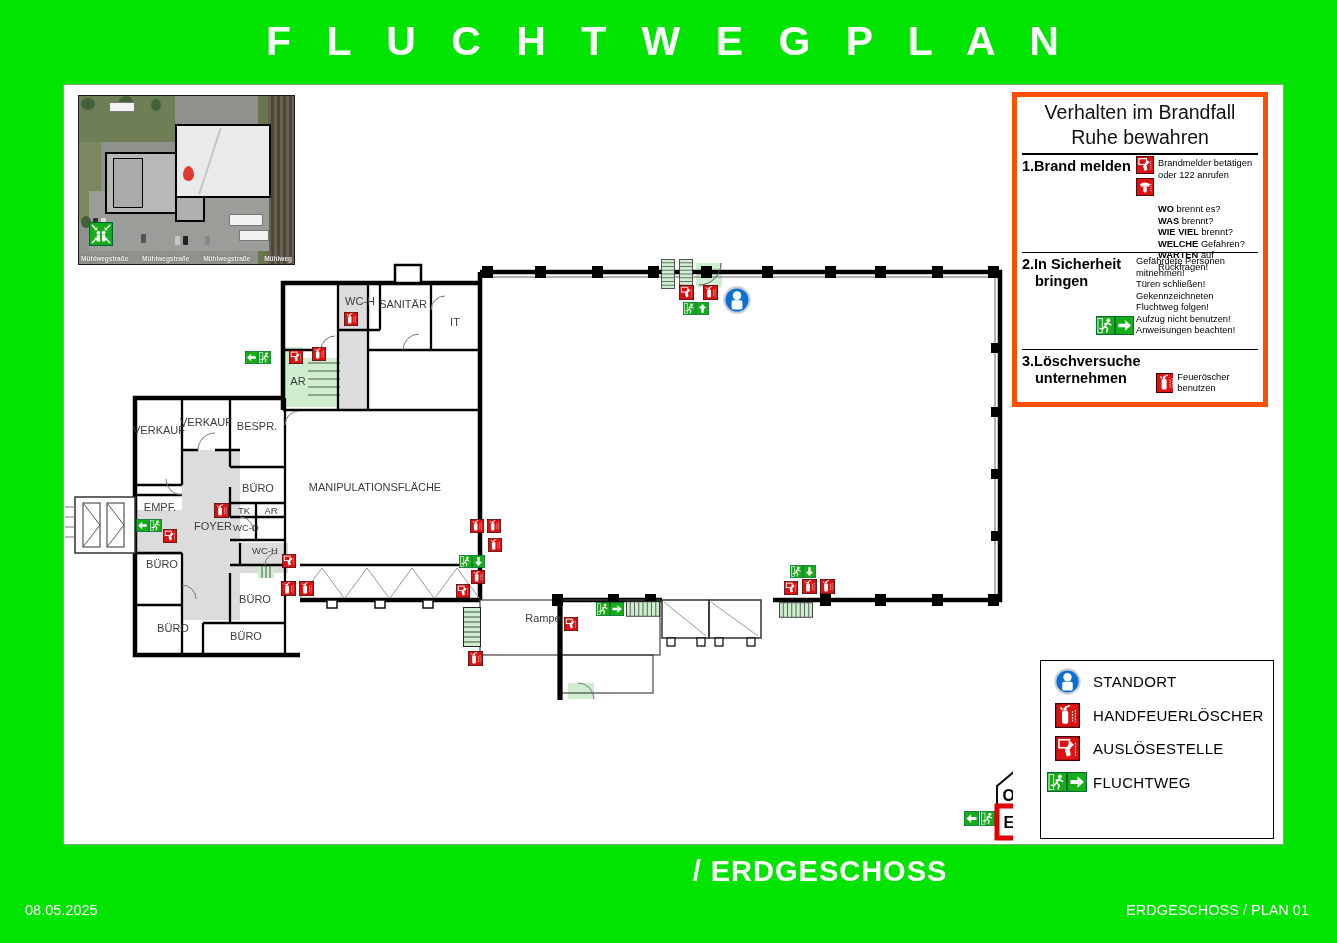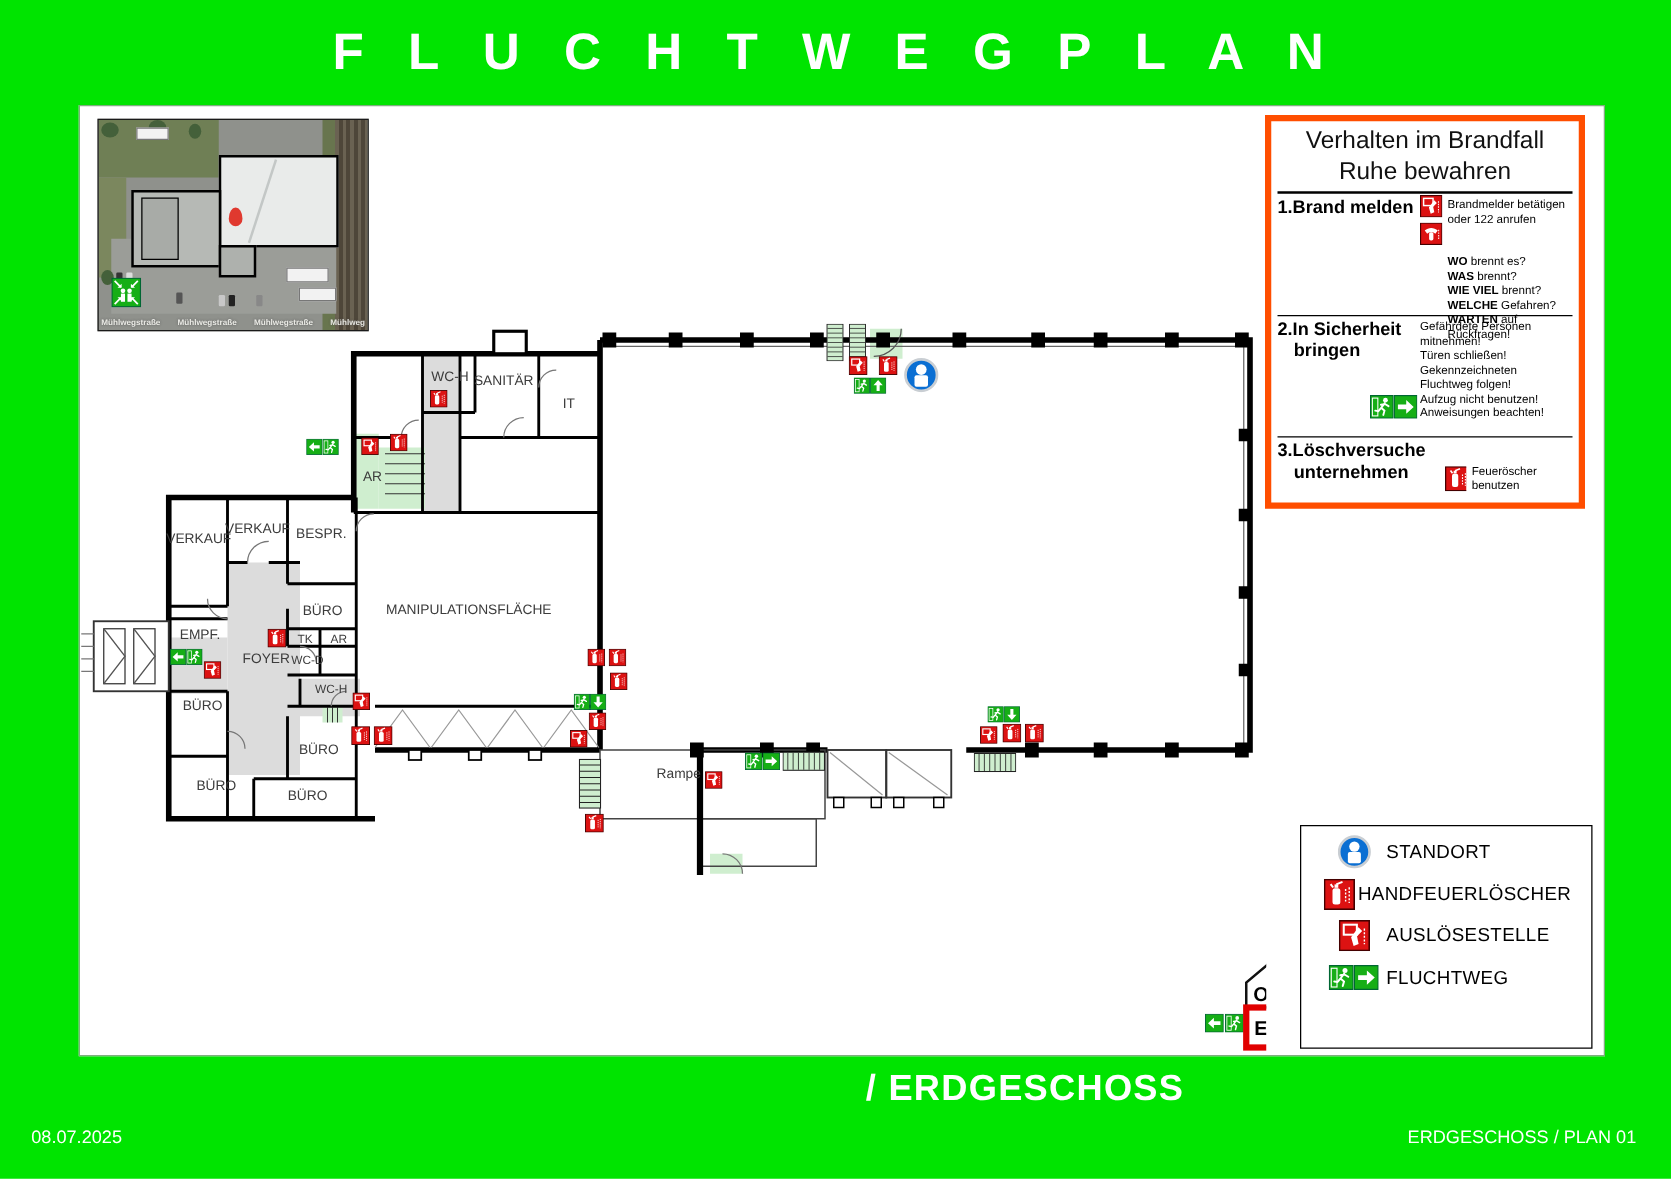--- a/index.html
+++ b/index.html
@@ -70,21 +70,21 @@
   .bf-left  { width:114px; font-size:14.5px; font-weight:bold; color:#000; line-height:17px; padding-top:2px; }
   .bf-left .indent { padding-left:13px; display:block; }
   .bf-right { flex:1; font-size:9.3px; line-height:11.5px; color:#000; }
   .bf-iconrow { display:flex; }
   .bf-iconstack { width:22px; }
   .bf-q b { font-weight:bold; }
   .bf-row { display:flex; align-items:center; }
   
   .legend {
     position:absolute; left:1040px; top:660px; width:234px; height:179px;
-    background:#fff; border:1px solid #000; padding:4px 16px;
+    background:#fff; border:1px solid #000; padding:4px 0;
   }
   .legend-row { display:flex; align-items:center; height:33.5px; }
   .legend-icon { width:52px; display:flex; justify-content:center; }
   .legend-label { font-size:15px; color:#000; letter-spacing:.3px; }
   
   .plan-svg { position:absolute; left:63px; top:255px; }
   .plan-svg text { font-family:"Liberation Sans", sans-serif; }
   .room-label { font-size:11px; fill:#3c3c3c; }
   .room-label.small { font-size:9.5px; }
   .wall { stroke:#000; fill:none; }
@@ -517,14 +517,14 @@
       <svg width="40" height="20">
         <use href="#sym-esc-run" width="20" height="20"></use>
         <use href="#sym-esc-arrow" x="20" width="20" height="20"></use>
       </svg>
     </div>
     <div class="legend-label">FLUCHTWEG</div>
   </div>
 </div>
 
 <div class="floor-title">/ ERDGESCHOSS</div>
-<div class="footer-date">08.07.2025</div>
+<div class="footer-date">08.05.2025</div>
 <div class="footer-ref">ERDGESCHOSS / PLAN 01</div>
 
 </body></html>

